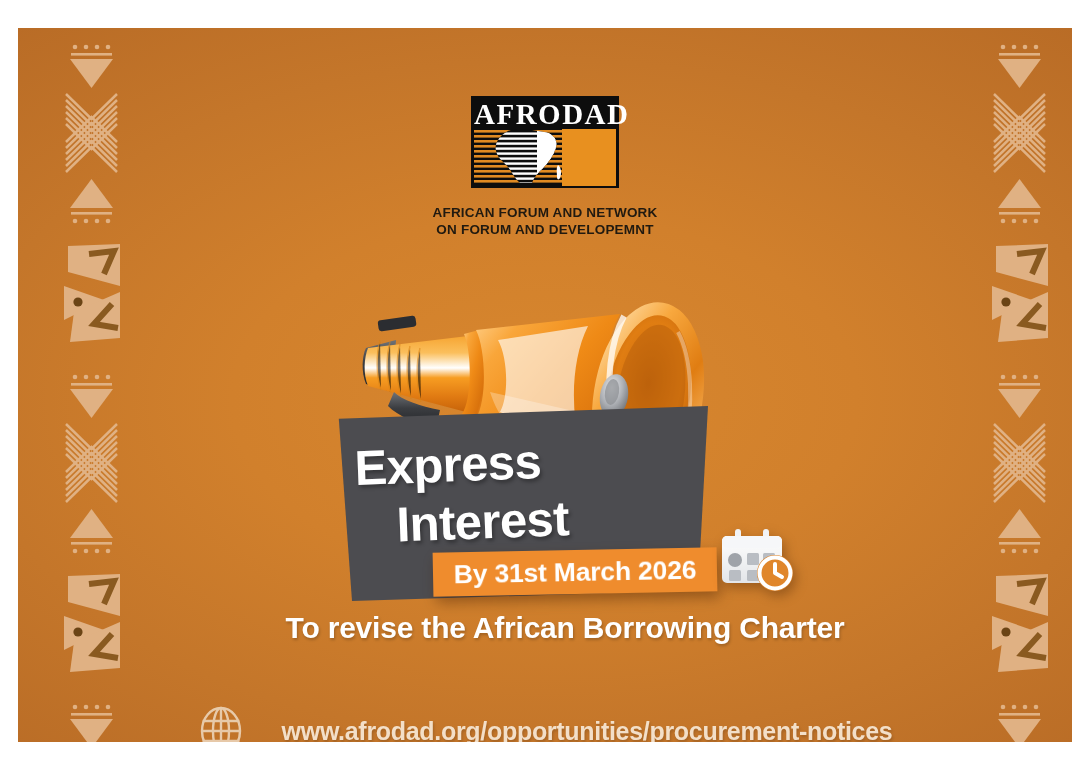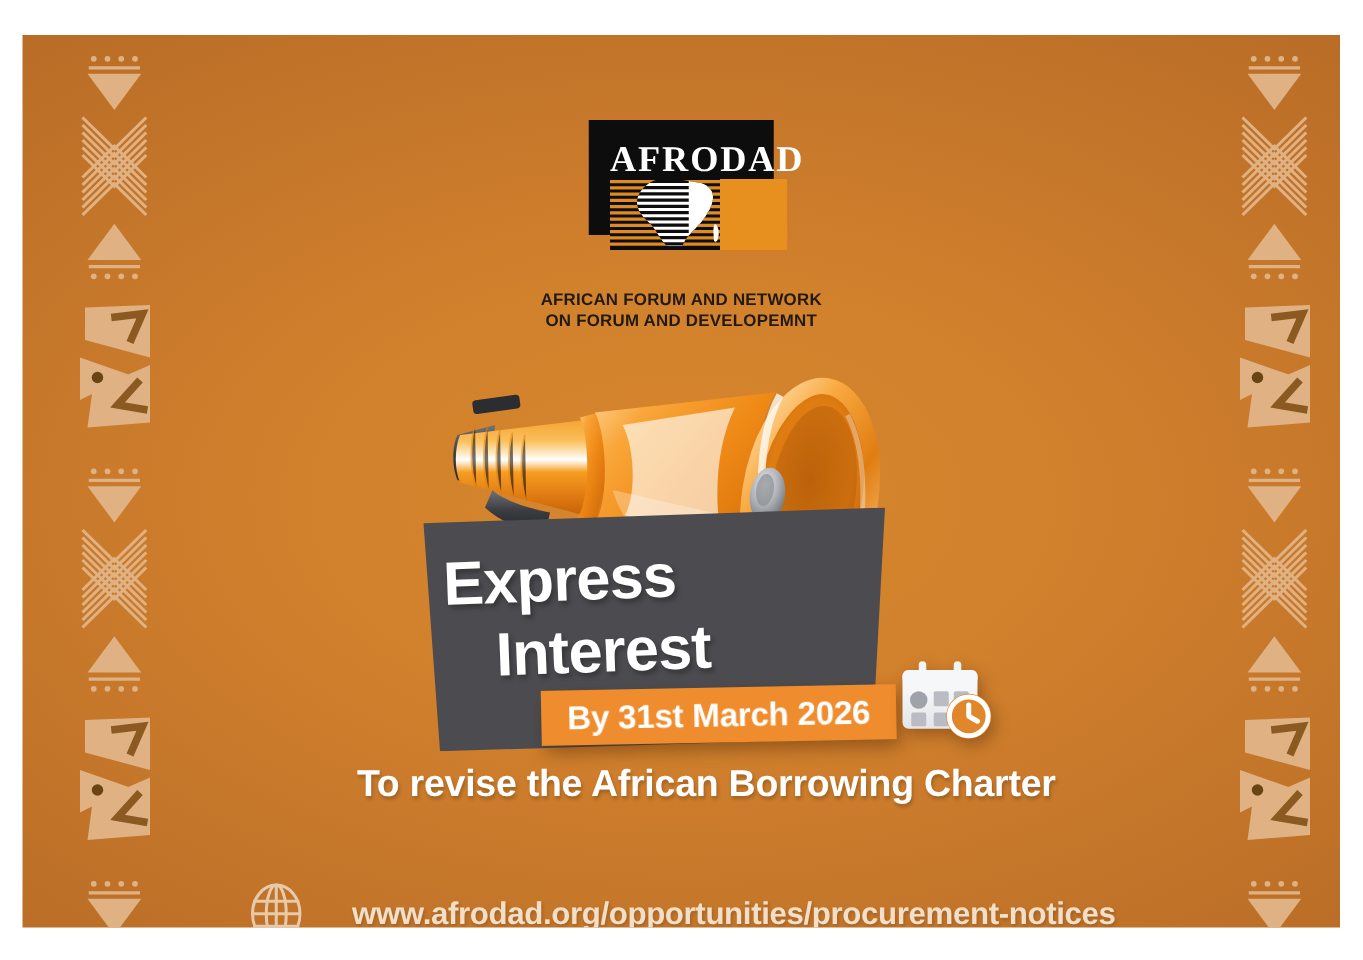--- a/index.html
+++ b/index.html
@@ -35,40 +35,40 @@
 
   
   #logo-block{
     position:absolute; left:0; right:0; top:68px;
     text-align:center;
   }
   #logo-mark{
     display:inline-block;
     width:148px; height:92px;
     background:#0d0d0d;
-    padding:17px;
+    padding:3px;
     position:relative;
   }
   #logo-word{
     color:#ffffff;
     font-family:"Liberation Serif", serif;
     font-size:29px;
     font-weight:700;
     letter-spacing:1.5px;
     line-height:30px;
     height:30px;
   }
   #logo-africa{
     position:relative;
     width:142px; height:57px;
     margin:0 auto;
     overflow:hidden;
   }
   #logo-tagline{
-    margin-top:26px;
+    margin-top:14px;
     color:#211a10;
     font-size:13.5px;
     font-weight:bold;
     line-height:17px;
     letter-spacing:.2px;
   }
 
   
   #megaphone{
     position:absolute;

